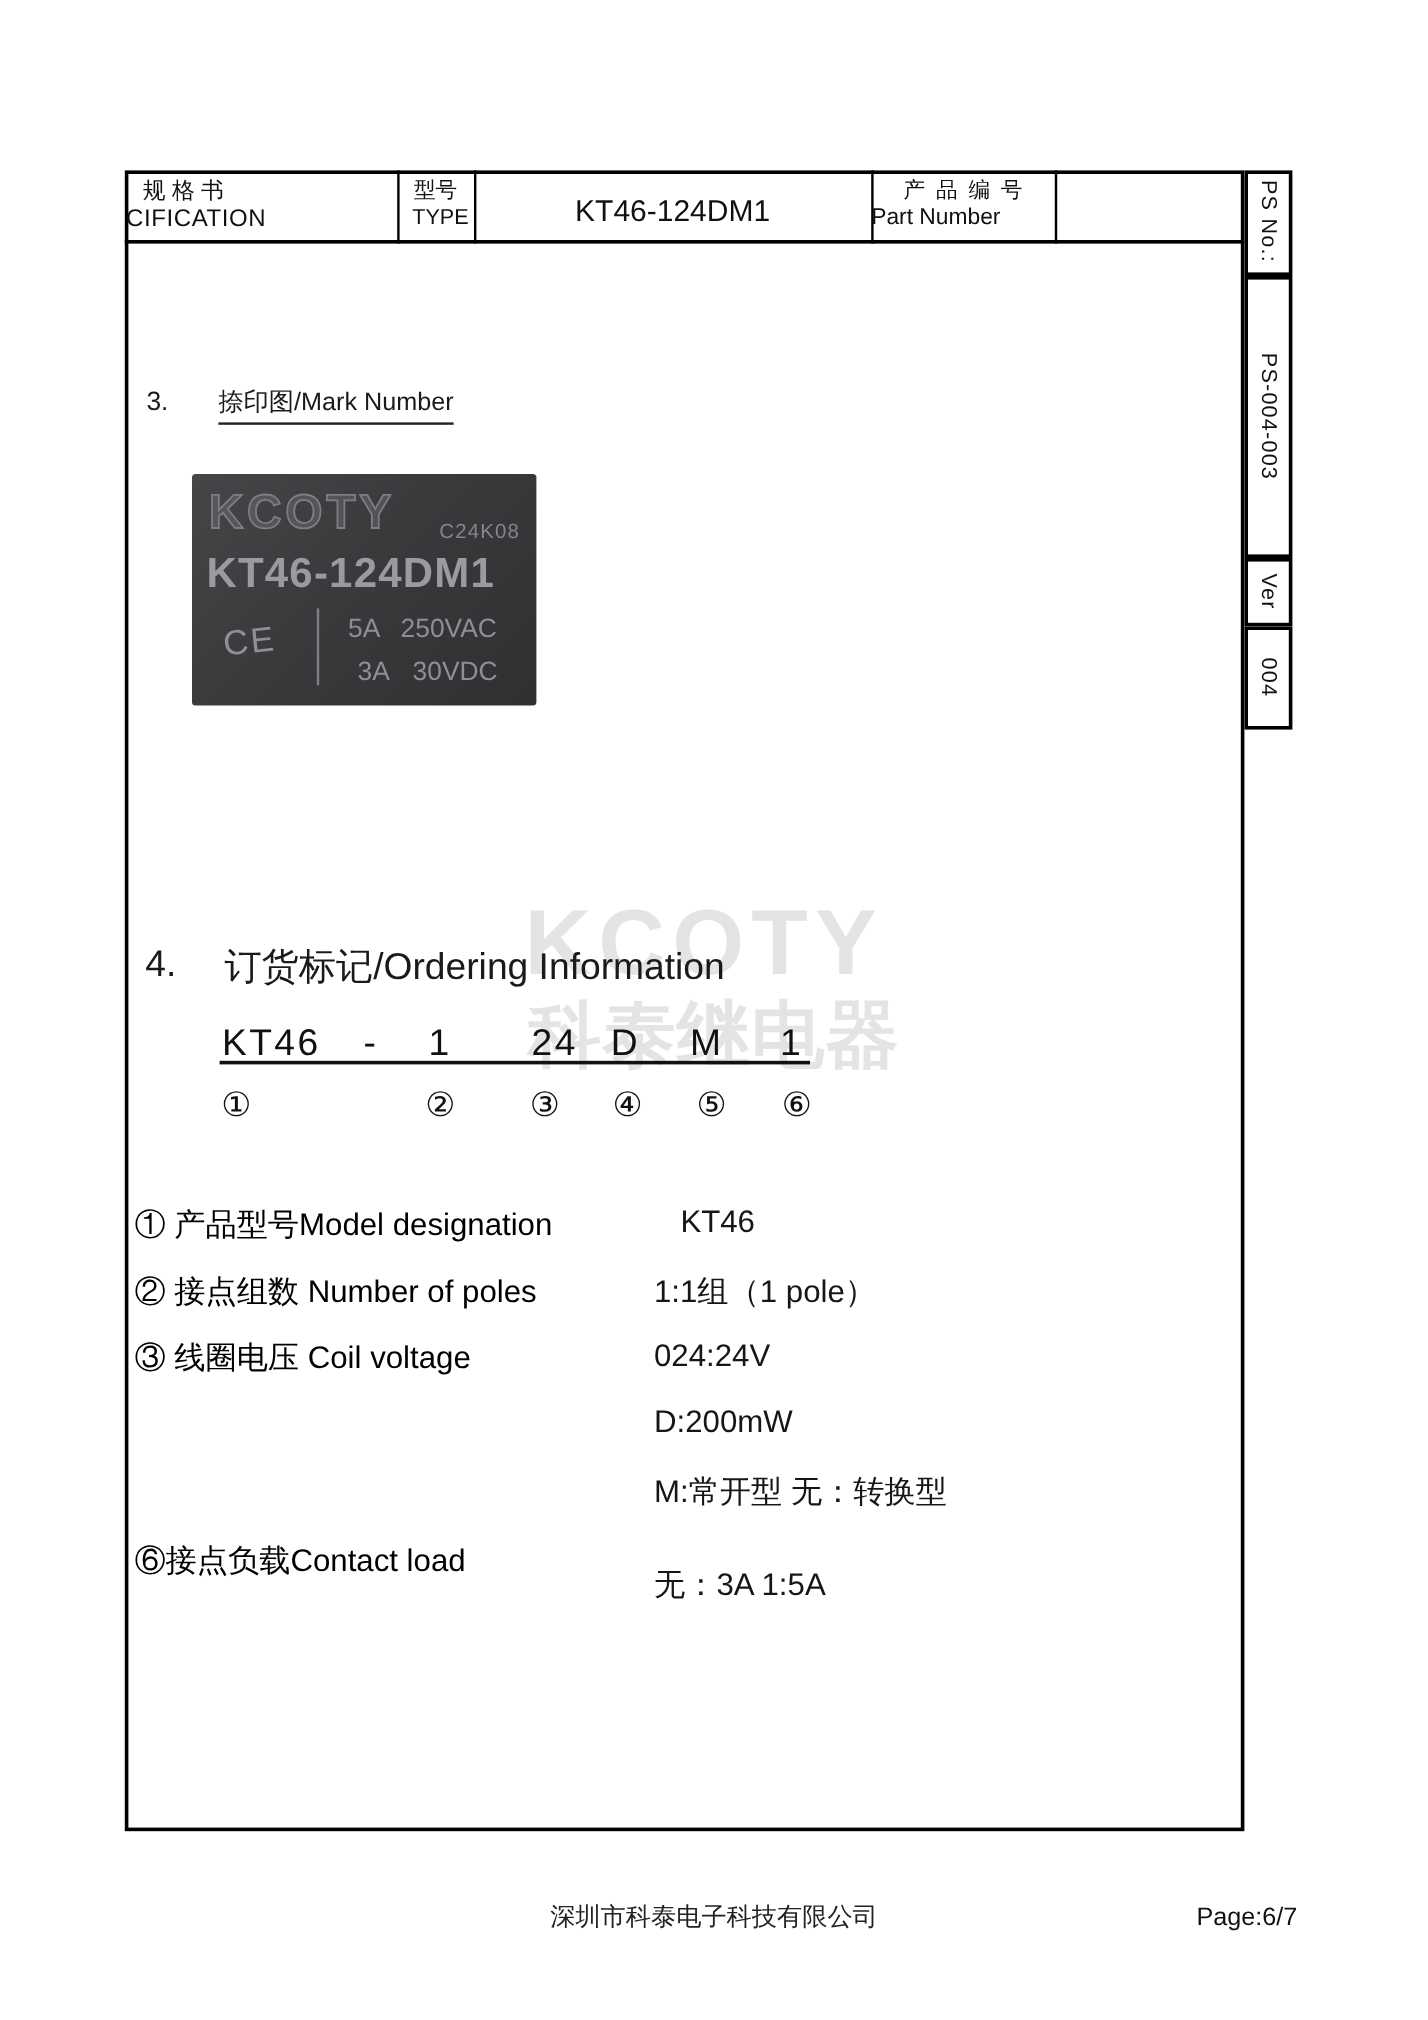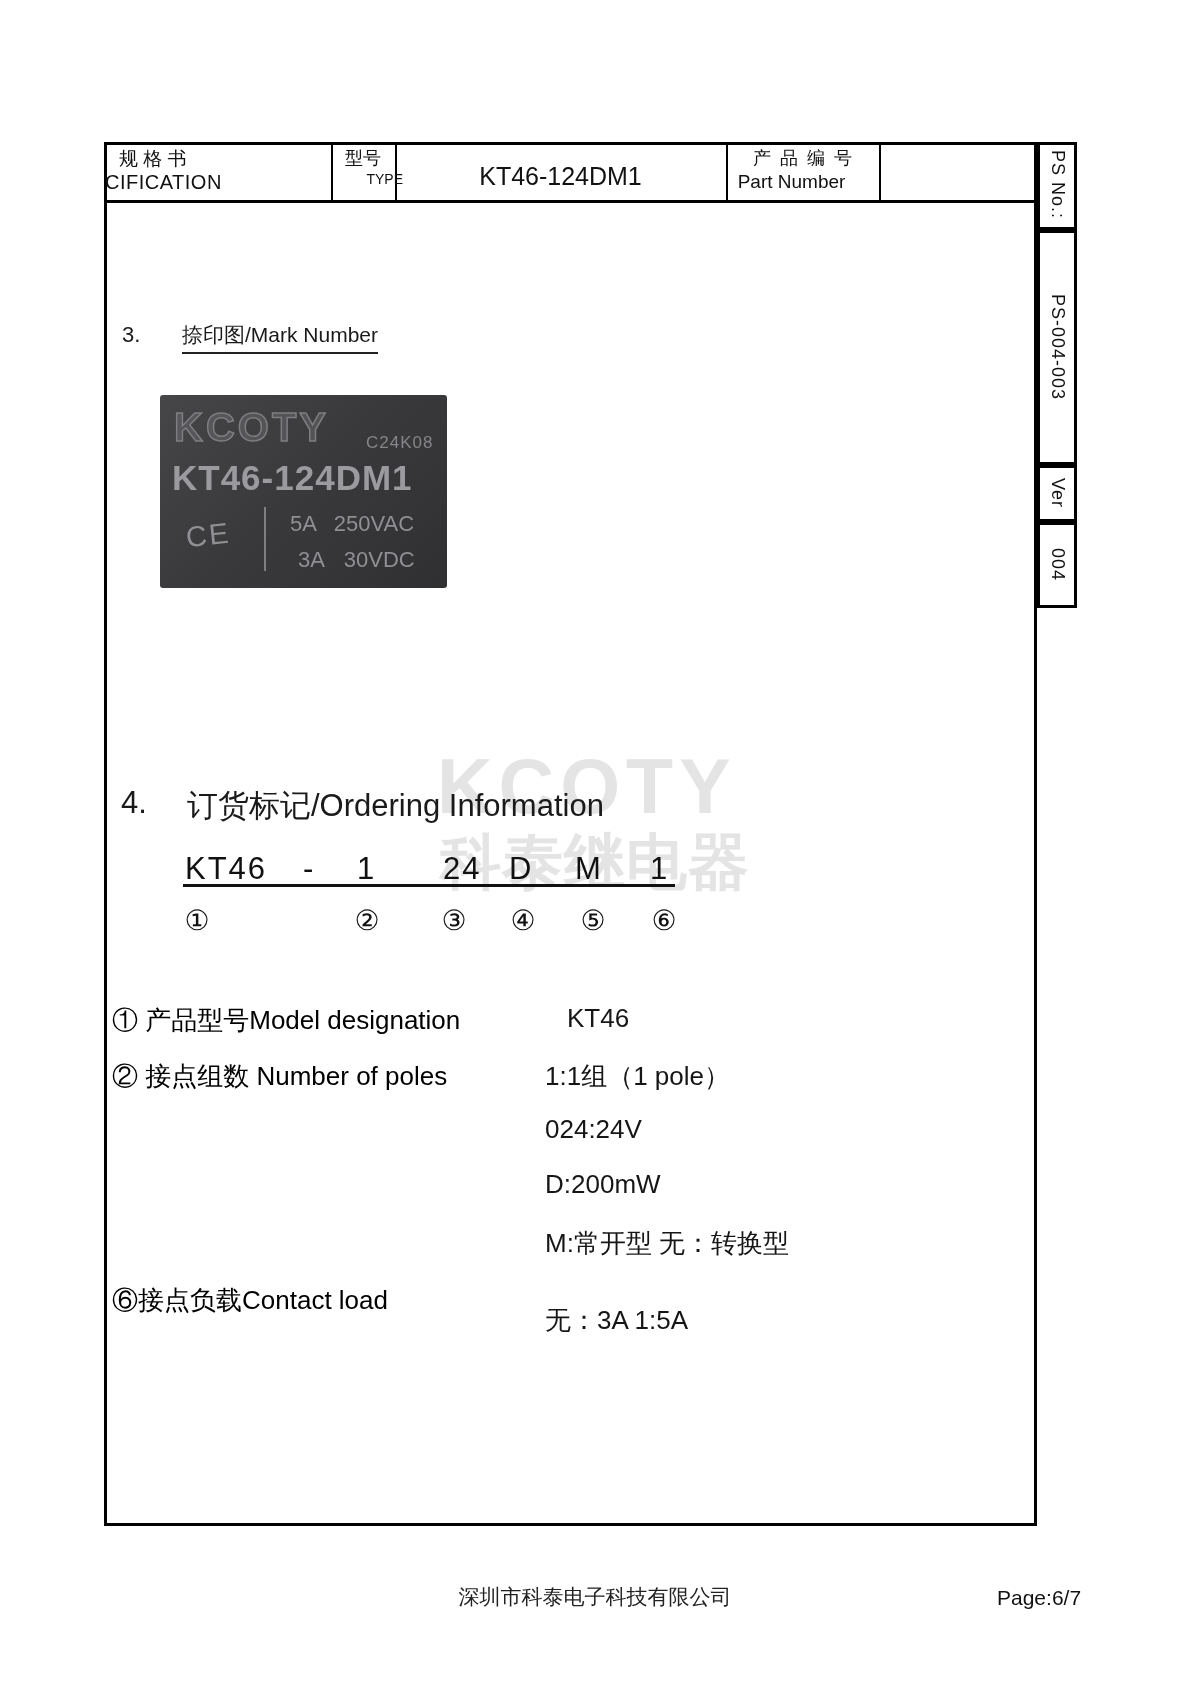--- a/index.html
+++ b/index.html
@@ -84,25 +84,25 @@
   <div class="line" style="left:104px; top:200px; width:933px; height:3px;"></div>
   <div class="line" style="left:331px; top:142px; width:2px; height:61px;"></div>
   <div class="line" style="left:395px; top:142px; width:2px; height:61px;"></div>
   <div class="line" style="left:726px; top:142px; width:2px; height:61px;"></div>
   <div class="line" style="left:879px; top:142px; width:2px; height:61px;"></div>
 
   <div class="hdr-cn" style="left:119px; top:146px;">规 格 书</div>
   <div class="hdr-en" style="left:105px; top:171px; letter-spacing:0.5px;">CIFICATION</div>
 
   <div class="hdr-cn" style="left:331px; top:146px; width:64px; text-align:center; font-size:18px;">型号</div>
-  <div class="hdr-en" style="left:331px; top:171px; width:72px; text-align:right; font-size:14px;">TYPE</div>
+  <div class="hdr-en" style="left:331px; top:171px; width:72px; text-align:center; font-size:18px;">TYPE</div>
   <div class="hdr-val" style="left:395px; top:162px; width:331px; text-align:center;">KT46-124DM1</div>
 
   <div class="hdr-cn" style="left:726px; top:146px; width:153px; text-align:center; font-size:18px; word-spacing:4px;">产 品 编 号</div>
-  <div class="hdr-en" style="left:726px; top:171px; width:131px; text-align:center; font-size:19px;">Part Number</div>
+  <div class="hdr-en" style="left:726px; top:171px; width:131px; font-size:19px;">Part Number</div>
   <div class="hdr-val" style="left:879px; top:162px; width:158px; text-align:center;"></div>
 
   <div class="side-box" style="top:142px; height:88px; align-items:flex-start;">
     <span class="vtext" style="margin-top:5px;">PS No.:</span>
   </div>
   <div class="side-box" style="top:230px; height:235px;">
     <span class="vtext">PS-004-003</span>
   </div>
   <div class="side-box" style="top:465px; height:57px;">
     <span class="vtext">Ver</span>
@@ -142,20 +142,21 @@
   <div class="marker" style="left:501px;">④</div>
   <div class="marker" style="left:571px;">⑤</div>
   <div class="marker" style="left:642px;">⑥</div>
 
   <div class="item-label" style="top:1003px;">① 产品型号Model designation</div>
   <div class="item-value" style="top:1003px; left:567px;">KT46</div>
 
   <div class="item-label" style="top:1059px;">② 接点组数 Number of poles</div>
   <div class="item-value" style="top:1059px;">1:1组（1 pole）</div>
 
+  <div class="item-label" style="top:1114px;">③ 线圈电压 Coil voltage</div>
   <div class="item-value" style="top:1114px;">024:24V</div>
 
   <div class="item-value" style="top:1169px;">D:200mW</div>
 
   <div class="item-value" style="top:1226px;">M:常开型 无：转换型</div>
 
   <div class="item-label" style="top:1283px;">⑥接点负载Contact load</div>
   <div class="item-value" style="top:1283px;margin-top:20px;">无：3A 1:5A</div>
 
   <div class="footer-company">深圳市科泰电子科技有限公司</div>

